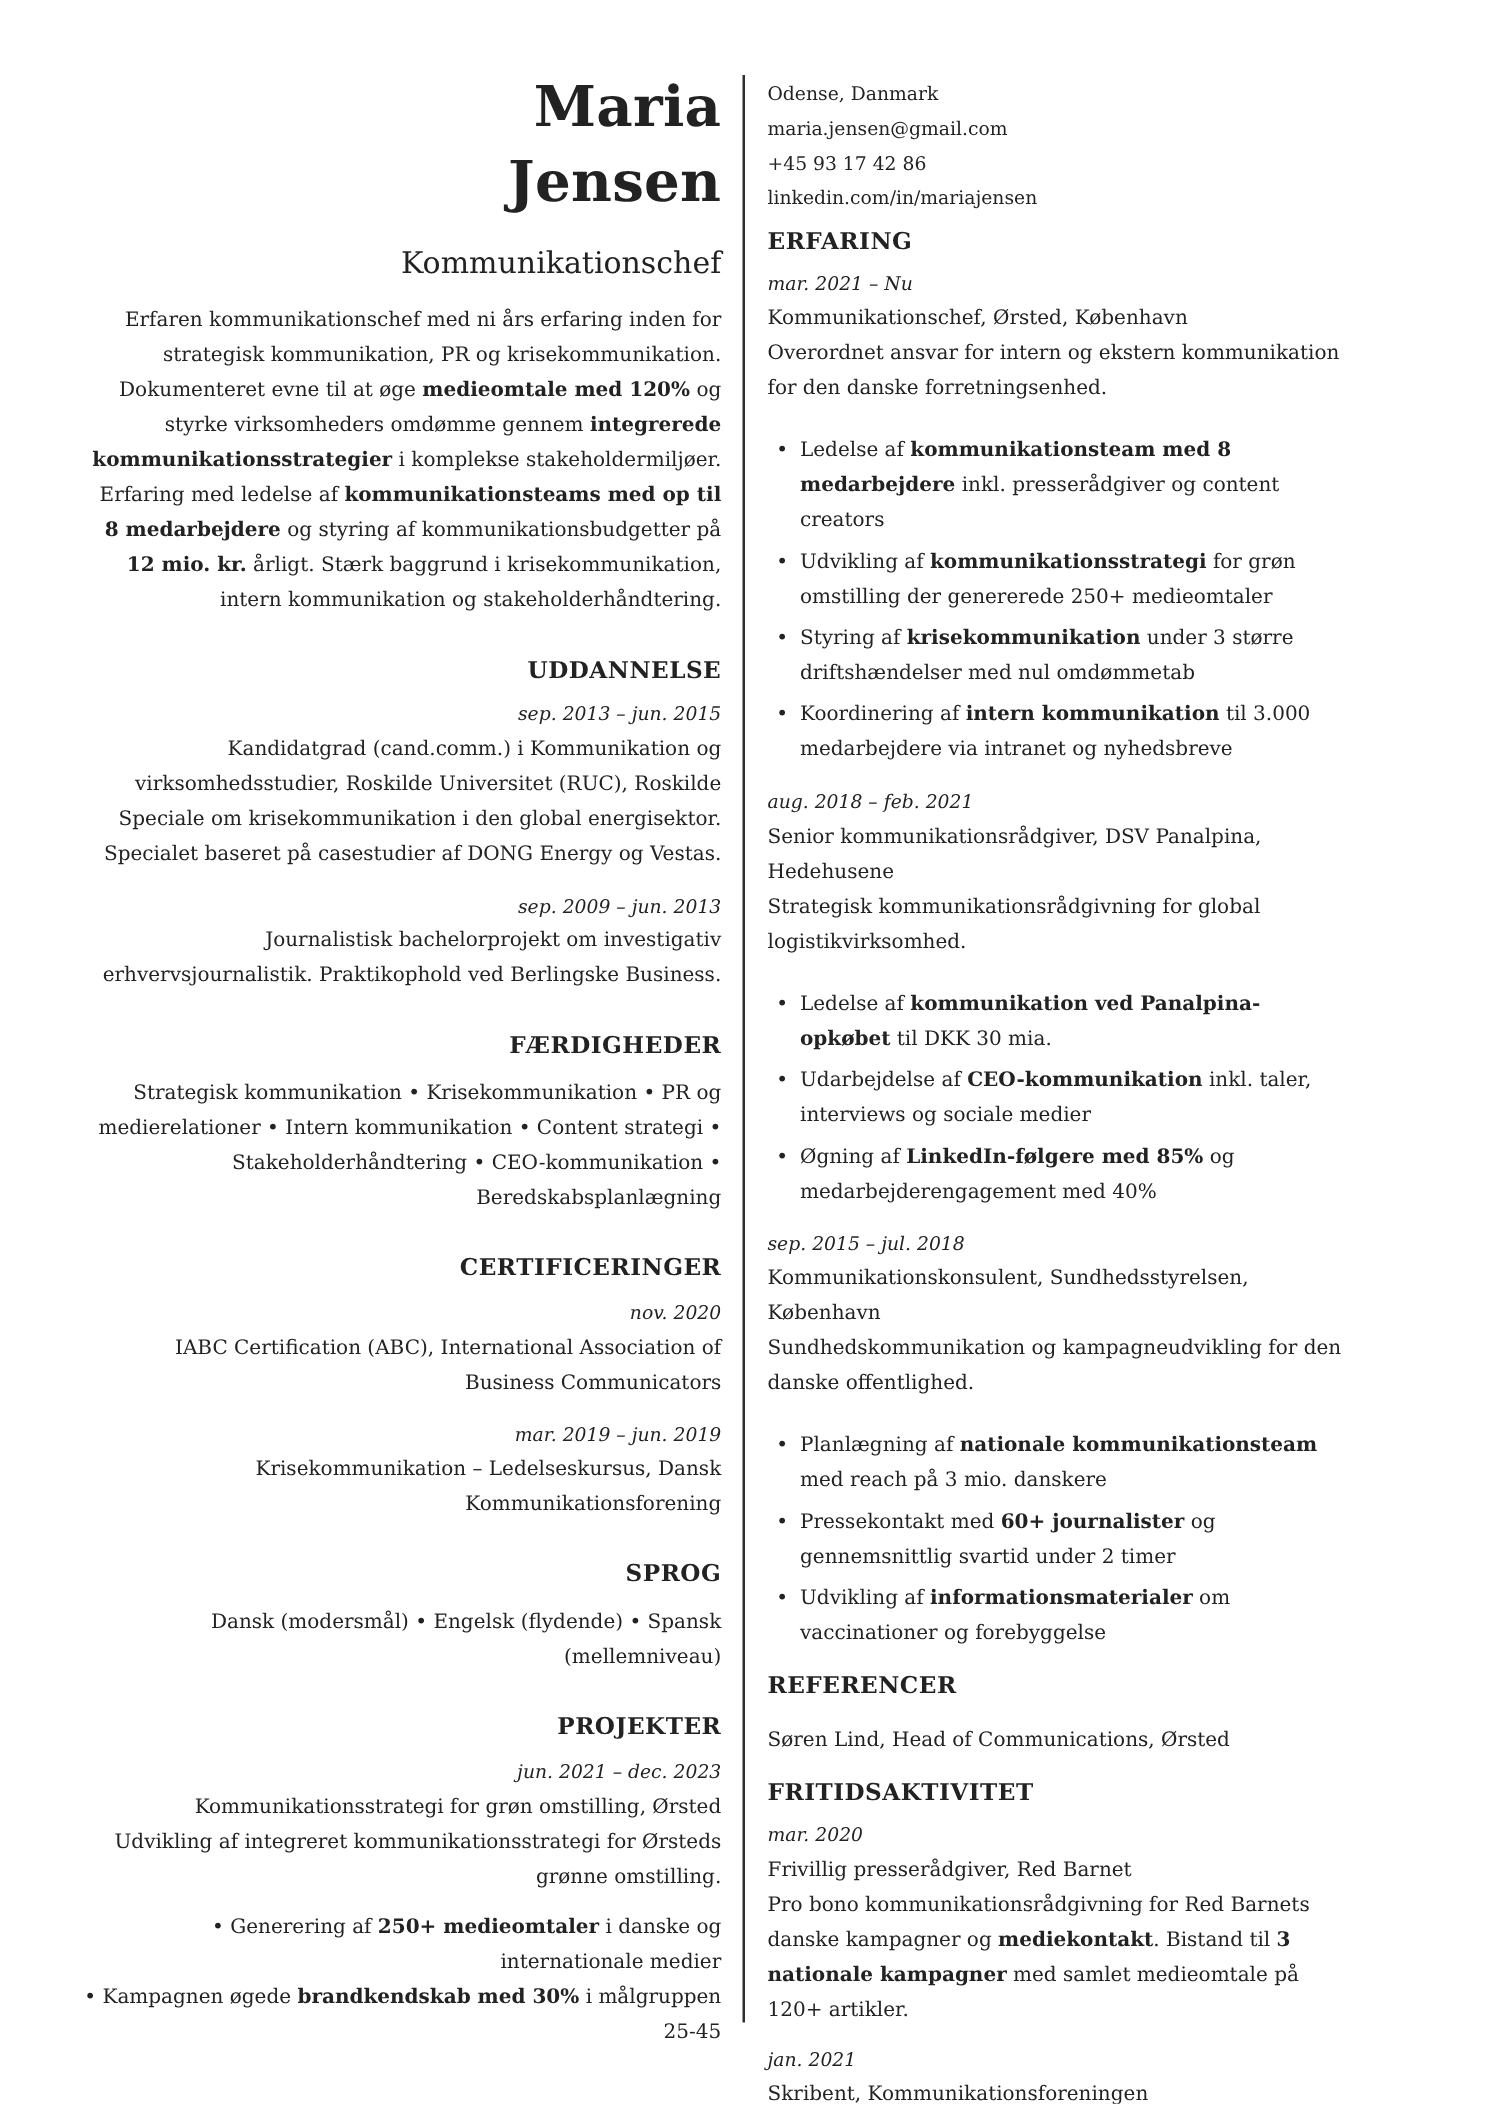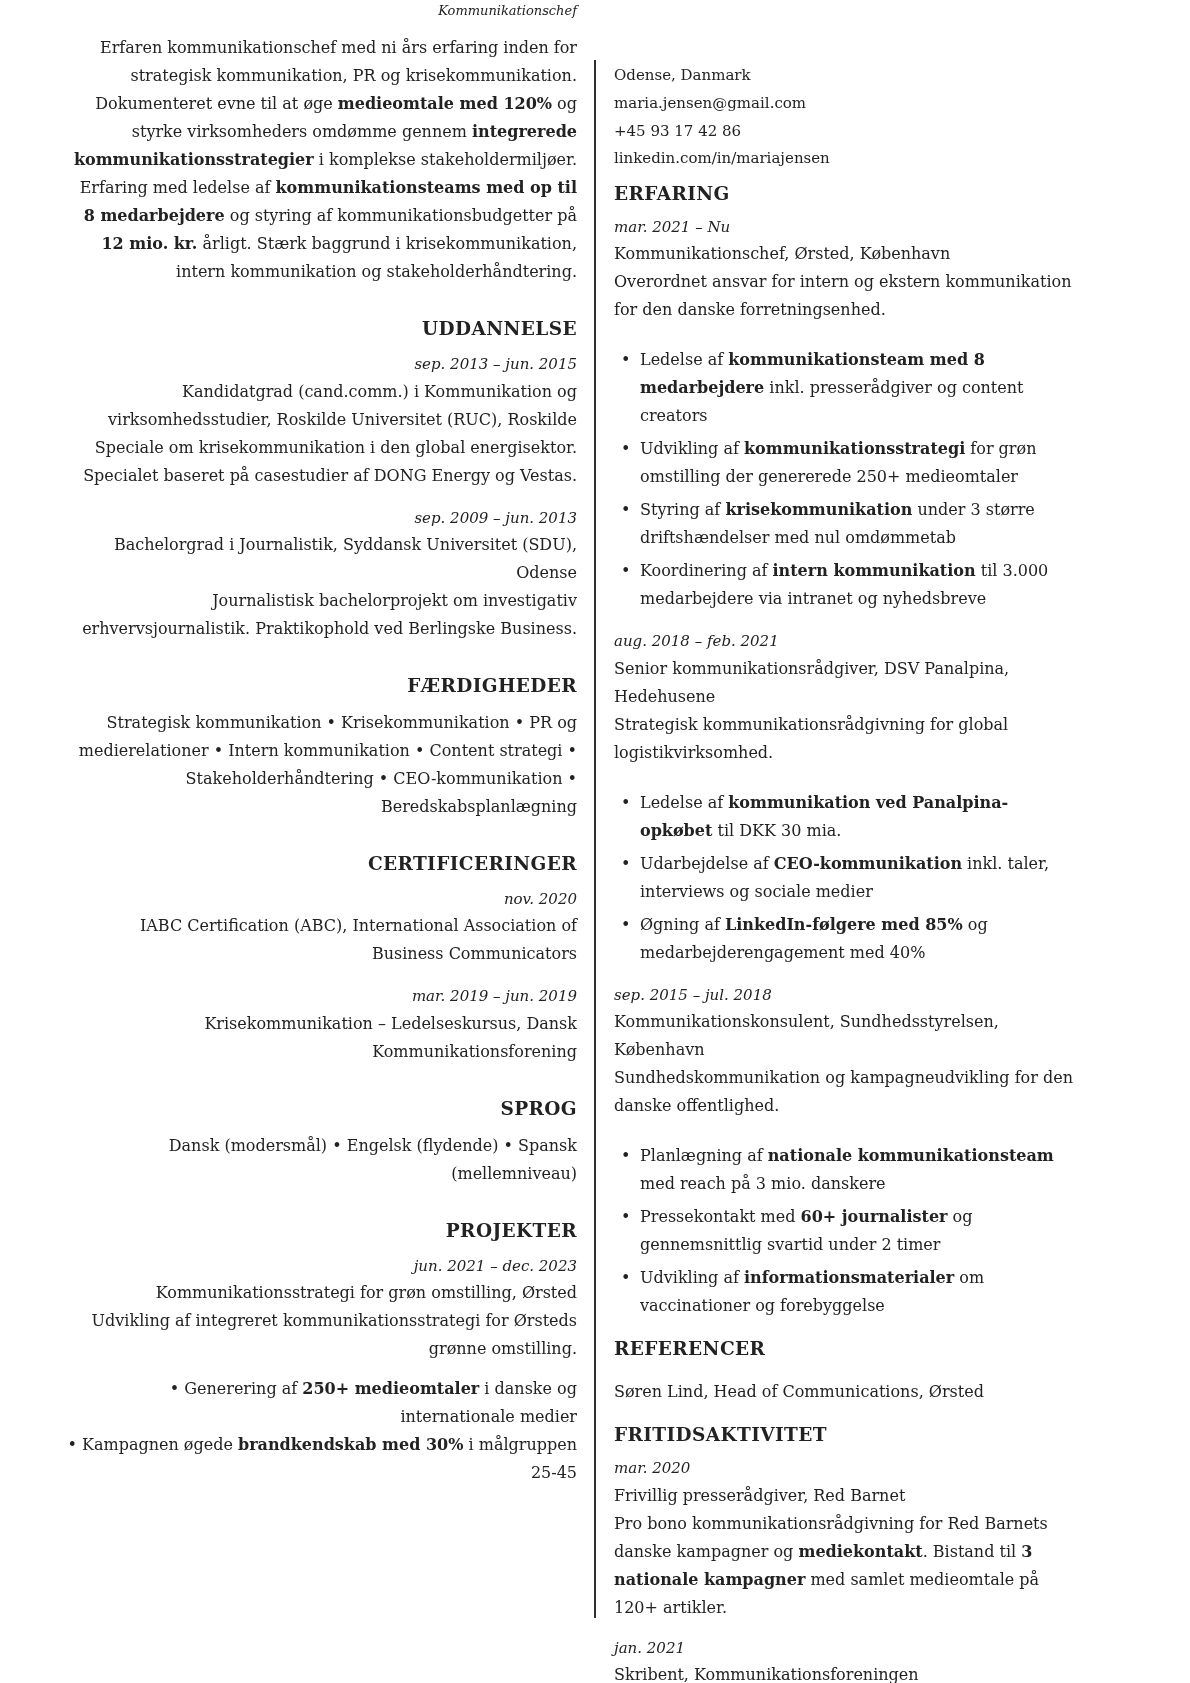--- a/index.html
+++ b/index.html
@@ -10,21 +10,21 @@
     font-family:"DejaVu Serif","Liberation Serif",serif; font-size:16px; line-height:1.75;
     overflow:hidden;
   }
   .page { position:relative; width:1190px; height:1683px; }
   .divider { position:absolute; left:594px; top:60px; width:1.5px; height:1558px; background:var(--divider); }
 
   
   .left { position:absolute; left:65px; top:0; width:512px; text-align:right; }
   .name { margin:56px 0 0 0; font-size:45px; line-height:60px; font-weight:700; letter-spacing:.2px; }
   .name span { display:block; }
-  .job-title { margin:2px 0 0 0; font-size:13px; line-height:1.4;font-style:italic; }
+  .job-title { margin:18px 0 0 0; font-size:24px; line-height:1.4; }
   .summary { margin:14px 0 0 0; }
   h2.sec { font-size:18.5px; font-weight:700; letter-spacing:.4px; margin:30px 0 10px 0; line-height:1.4; }
   .date { font-style:italic; font-size:15px; line-height:1.7; margin:0 0 2px 0; }
   .entry { margin:0 0 16px 0; }
   .entry p { margin:0; }
   .skills, .langs { margin:0; }
   .lbullets { margin:12px 0 0 0; }
   .lbullet { margin:0 0 3px 0; }
   .lbullet::before { content:"• "; }
 
@@ -41,32 +41,35 @@
   .lentry { margin:0 0 14px 0; }
   strong { font-weight:700; }
 </style>
 </head>
 <body>
 
 <div class="page">
   <div class="divider"></div>
 
   <aside class="left">
+    <h1 class="name">
+      <span>Maria</span>
+      <span>Jensen</span>
+    </h1>
     <p class="job-title">Kommunikationschef</p>
     <p class="summary">Erfaren kommunikationschef med ni års erfaring inden for strategisk kommunikation, PR og krisekommunikation. Dokumenteret evne til at øge <strong>medieomtale med 120%</strong> og styrke virksomheders omdømme gennem <strong>integrerede kommunikationsstrategier</strong> i komplekse stakeholdermiljøer. Erfaring med ledelse af <strong>kommunikationsteams med op til 8 medarbejdere</strong> og styring af kommunikationsbudgetter på <strong>12 mio. kr.</strong> årligt. Stærk baggrund i krisekommunikation, intern kommunikation og stakeholderhåndtering.</p>
 
     <h2 class="sec">UDDANNELSE</h2>
     <div class="entry">
       <p class="date">sep. 2013 – jun. 2015</p>
       <p>Kandidatgrad (cand.comm.) i Kommunikation og virksomhedsstudier, Roskilde Universitet (RUC), Roskilde</p>
       <p>Speciale om krisekommunikation i den global energisektor. Specialet baseret på casestudier af DONG Energy og Vestas.</p>
     </div>
     <div class="entry">
       <p class="date">sep. 2009 – jun. 2013</p>
-      <p>Bachelorgrad i Journalistik, Syddansk Universitet (SDU), Odense</p>
       <p>Journalistisk bachelorprojekt om investigativ erhvervsjournalistik. Praktikophold ved Berlingske Business.</p>
     </div>
 
     <h2 class="sec">FÆRDIGHEDER</h2>
     <p class="skills">Strategisk kommunikation • Krisekommunikation • PR og medierelationer • Intern kommunikation • Content strategi • Stakeholderhåndtering • CEO-kommunikation • Beredskabsplanlægning</p>
 
     <h2 class="sec">CERTIFICERINGER</h2>
     <div class="entry">
       <p class="date">nov. 2020</p>
       <p>IABC Certification (ABC), International Association of Business Communicators</p>

